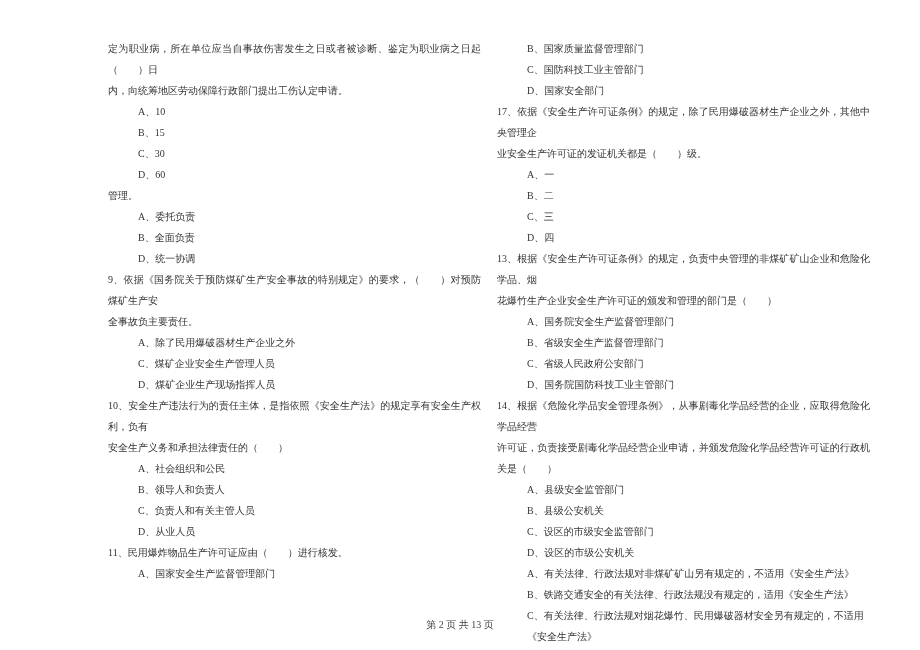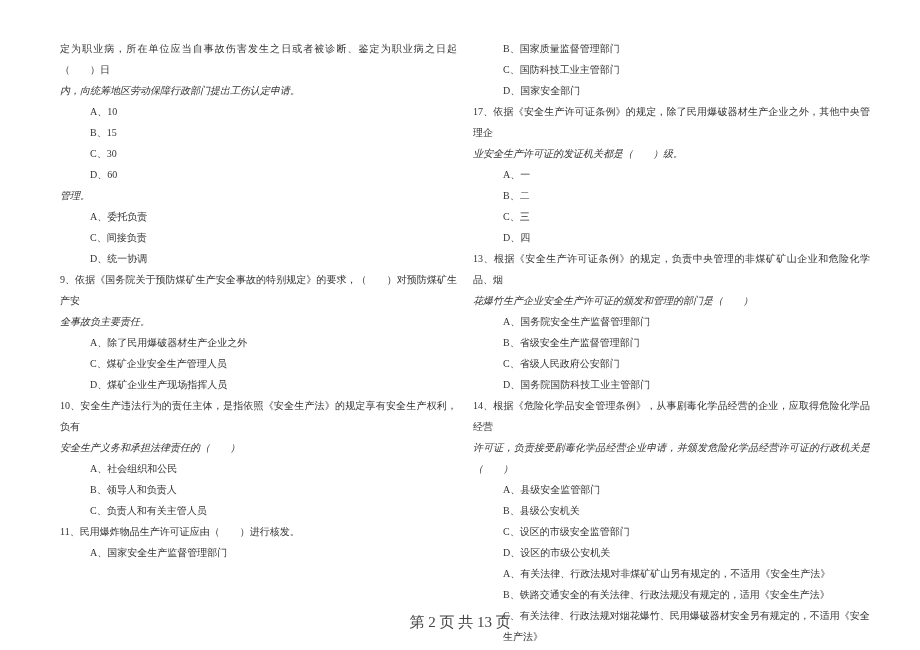--- a/index.html
+++ b/index.html
@@ -14,41 +14,41 @@
       font-family: "SimSun", "宋体", serif;
       font-size: 10px;
       color: #333;
       position: relative;
     }
     .page-container {
       display: flex;
       padding: 38px 50px 30px 60px;
       gap: 16px;
       height: 596px;
+      margin-left: 48px;
     }
     .column {
       flex: 1;
       line-height: 2.1;
     }
     .question-text {
       text-align: justify;
     }
     .question-start {
       text-indent: 0;
     }
     .question-cont {
       text-indent: 0;
-      font-style: italic;
     }
     .option {
       padding-left: 30px;
     }
     .footer {
       text-align: center;
-      font-size: 15px;
+      font-size: 10px;
       color: #444;
       position: absolute;
       bottom: 18px;
       left: 0;
       right: 0;
     }
   </style>
 </head>
 <body>
 
@@ -56,34 +56,35 @@
   <div class="column">
     <div class="question-text question-start">定为职业病，所在单位应当自事故伤害发生之日或者被诊断、鉴定为职业病之日起（　　）日</div>
     <div class="question-text question-cont">内，向统筹地区劳动保障行政部门提出工伤认定申请。</div>
     <div class="option">A、10</div>
     <div class="option">B、15</div>
     <div class="option">C、30</div>
     <div class="option">D、60</div>
 
     <div class="question-text question-cont">管理。</div>
     <div class="option">A、委托负责</div>
-    <div class="option">C、间接负责</div>
+    <div class="option">B、全面负责</div>
     <div class="option">D、统一协调</div>
 
     <div class="question-text question-start">9、依据《国务院关于预防煤矿生产安全事故的特别规定》的要求，（　　）对预防煤矿生产安</div>
     <div class="question-text question-cont">全事故负主要责任。</div>
     <div class="option">A、除了民用爆破器材生产企业之外</div>
     <div class="option">C、煤矿企业安全生产管理人员</div>
     <div class="option">D、煤矿企业生产现场指挥人员</div>
 
     <div class="question-text question-start">10、安全生产违法行为的责任主体，是指依照《安全生产法》的规定享有安全生产权利，负有</div>
     <div class="question-text question-cont">安全生产义务和承担法律责任的（　　）</div>
     <div class="option">A、社会组织和公民</div>
     <div class="option">B、领导人和负责人</div>
     <div class="option">C、负责人和有关主管人员</div>
+    <div class="option">D、从业人员</div>
 
     <div class="question-text question-start">11、民用爆炸物品生产许可证应由（　　）进行核发。</div>
     <div class="option">A、国家安全生产监督管理部门</div>
   </div>
 
   <div class="column">
     <div class="option">B、国家质量监督管理部门</div>
     <div class="option">C、国防科技工业主管部门</div>
     <div class="option">D、国家安全部门</div>
 

